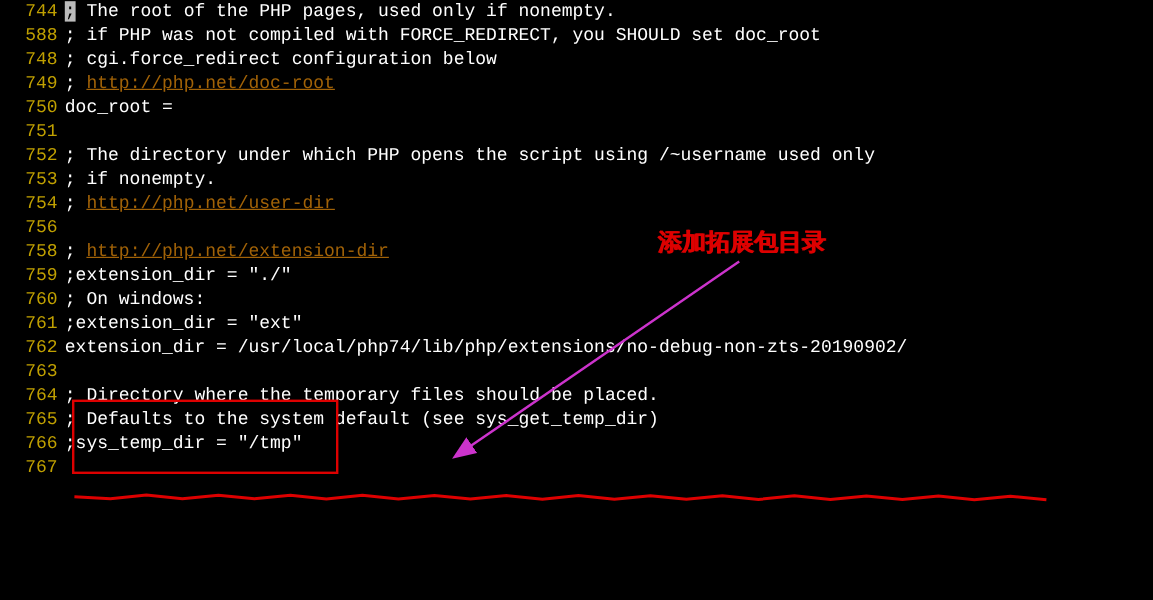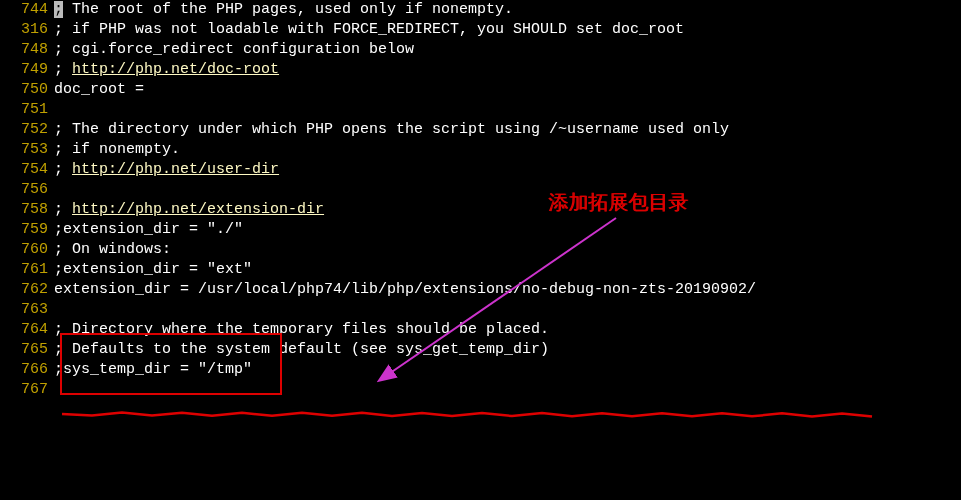--- a/index.html
+++ b/index.html
@@ -28,47 +28,47 @@
     text-align: right;
     padding-right: 6px;
     flex: 0 0 48px;
   }
   .code {
     flex: 1;
     color: #fff;
   }
   .link {
     text-decoration: underline;
-    color: #fef9c3;
+    color: #a16207;
   }
   .caret {
     background: #bbb;
     color: #000;
   }
   .annotation {
     position: absolute;
     color: #d00;
-    font-weight: normal;
+    font-weight: bold;
     font-family: "SimSun", "Microsoft YaHei", sans-serif;
     font-size: 20px;
     text-shadow: 1px 0 #d00;
     pointer-events: none;
   }
   svg.overlay {
     position: absolute;
     left: 0; top: 0;
     pointer-events: none;
   }
 </style>
 </head>
 <body>
 
 <div class="editor" id="editor">
     <div class="line"><span class="gutter">744</span><span class="code"><span class="caret">;</span> The root of the PHP pages, used only if nonempty.</span></div>
-    <div class="line"><span class="gutter">316</span><span class="code">; if PHP was not loadable with FORCE_REDIRECT, you SHOULD set doc_root</span></div>
+    <div class="line"><span class="gutter">588</span><span class="code">; if PHP was not compiled with FORCE_REDIRECT, you SHOULD set doc_root</span></div>
     <div class="line"><span class="gutter">748</span><span class="code">; cgi.force_redirect configuration below</span></div>
     <div class="line"><span class="gutter">749</span><span class="code">; <span class="link">http://php.net/doc-root</span></span></div>
     <div class="line"><span class="gutter">750</span><span class="code">doc_root =</span></div>
     <div class="line"><span class="gutter">751</span><span class="code"></span></div>
     <div class="line"><span class="gutter">752</span><span class="code">; The directory under which PHP opens the script using /~username used only</span></div>
     <div class="line"><span class="gutter">753</span><span class="code">; if nonempty.</span></div>
     <div class="line"><span class="gutter">754</span><span class="code">; <span class="link">http://php.net/user-dir</span></span></div>
     <div class="line"><span class="gutter">756</span><span class="code"></span></div>
     <div class="line"><span class="gutter">758</span><span class="code">; <span class="link">http://php.net/extension-dir</span></span></div>
     <div class="line"><span class="gutter">759</span><span class="code">;extension_dir = "./"</span></div>

